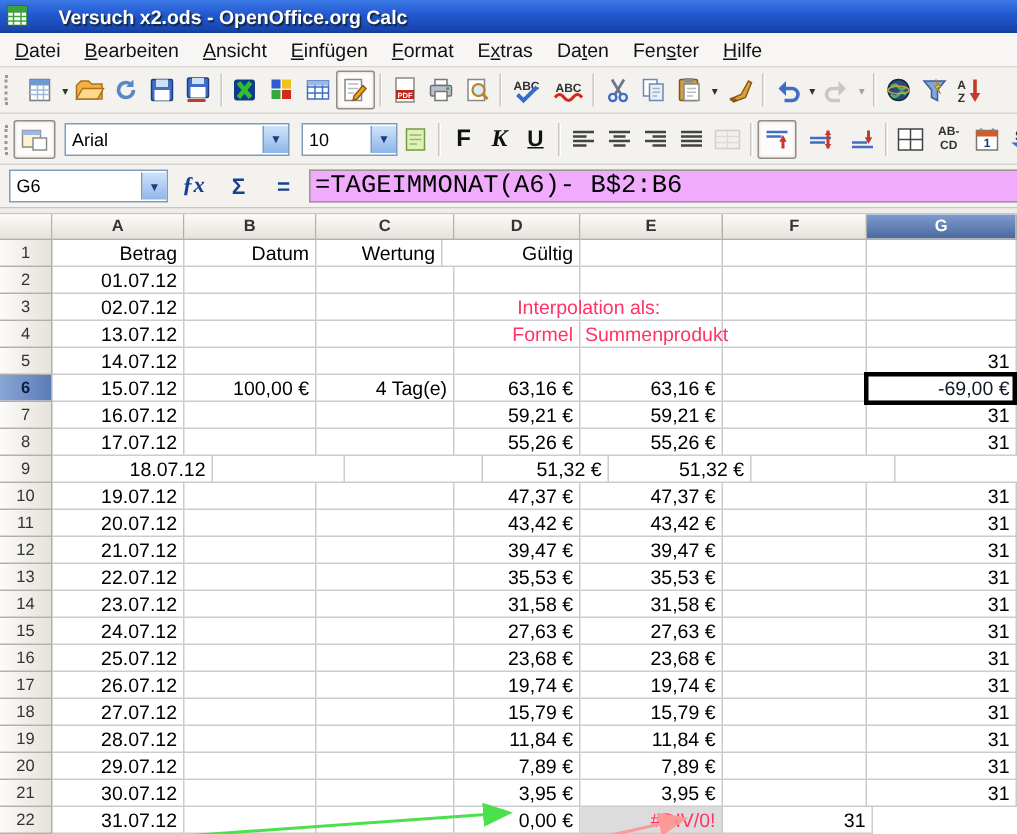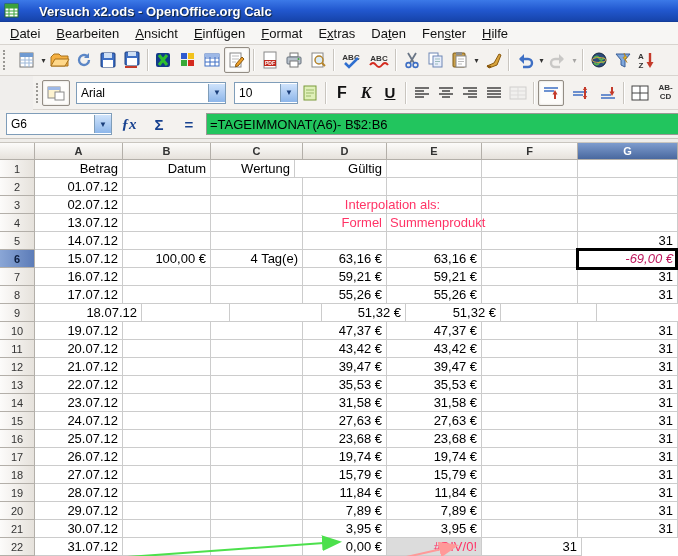--- a/index.html
+++ b/index.html
@@ -11,21 +11,21 @@
   .titlebar .ttxt{color:#fff;font-weight:bold;font-size:13px;text-shadow:1px 1px 1px #123;}
   .appicon{width:16px;height:16px;display:inline-block;}
   
   .menubar{height:22px;background:#f7f6f4;border-bottom:1px solid #d8d4cf;
     display:flex;align-items:center;font-size:13px;color:#111;padding-left:2px;}
   .menuitem{padding:2px 8px;cursor:default;}
   .menuitem u{text-decoration:underline;}
   
   .tbar{background:#f4f2ef;border-bottom:1px solid #d8d4cf;display:flex;align-items:center;overflow:hidden;white-space:nowrap;}
   .tb1{height:30px;}
-  .tb2{height:33px;margin-left:33px;}
+  .tb2{height:33px;}
   .handle{width:6px;height:20px;border-left:2px dotted #9a9894;margin:0 4px 0 3px;}
   .tbi{width:24px;height:24px;display:inline-flex;align-items:center;justify-content:center;
        border-radius:2px;position:relative;flex:0 0 auto;}
   .tbi svg{display:block;}
   .caret{width:9px;height:24px;display:inline-flex;align-items:center;justify-content:center;
          font-size:8px;color:#333;flex:0 0 auto;}
   .sep{width:1px;height:22px;background:#c9c5bf;border-right:1px solid #fff;margin:0 3px;flex:0 0 auto;}
   .pressed{border:1px solid #938d85;background:#fdfcfa;box-shadow:inset 0 0 2px #cfc9c2;}
   .disabled{opacity:.4;filter:grayscale(1);}
   .txticon{font-weight:bold;line-height:1;}
@@ -33,39 +33,39 @@
   .combo{display:inline-flex;align-items:center;background:#fff;border:1px solid #7f9db9;
          height:20px;font-size:12px;flex:0 0 auto;}
   .combo .cval{padding:0 4px;flex:1;text-align:left;}
   .dropbtn{width:16px;height:18px;margin:0;display:inline-flex;align-items:center;justify-content:center;
     background:linear-gradient(180deg,#cfe3fb,#8db6ea);border-left:1px solid #7f9db9;color:#1a3e7a;font-size:8px;}
   
   .fbar{height:28px;background:#f4f2ef;border-bottom:1px solid #c9c5bf;display:flex;align-items:center;gap:4px;padding-left:6px;}
   .namebox{width:104px;}
   .fico{width:26px;height:22px;display:inline-flex;align-items:center;justify-content:center;
         font-size:15px;color:#17418f;font-weight:bold;}
-  .finput{flex:1;height:20px;background:#22c55e;border:1px solid #9a9894;border-right:none;
-          font-size:13px;padding:0 3px;display:flex;align-items:center;color:#000;}
+  .finput{flex:1;height:20px;background:#f0abfc;border:1px solid #9a9894;border-right:none;
+          font-size:17px;padding:0 3px;display:flex;align-items:center;color:#000;font-family:Liberation Mono, monospace;}
   .gapstrip{height:3px;background:#efedea;border-bottom:1px solid #c9c5bf;}
   
   .grid{position:relative;width:678px;height:417px;background:#fff;}
   .grow{display:flex;}
   .ch,.rh{box-sizing:border-box;background:linear-gradient(180deg,#fcfbfa,#e6e2dc);
      border-right:1px solid #b3afa9;border-bottom:1px solid #b3afa9;
      font-size:11px;font-weight:bold;color:#333;display:flex;align-items:center;justify-content:center;}
   .ch{height:17px;}
   .rh{height:18px;width:35px;flex:0 0 auto;background:linear-gradient(90deg,#fcfbfa,#e6e2dc);font-weight:normal;}
   .ch.sel{background:linear-gradient(180deg,#7e9cce,#49689f);color:#fff;}
   .rh.sel{background:linear-gradient(90deg,#8aa6d6,#5c7cb8);color:#0c1c3c;font-weight:bold;}
   .cell{box-sizing:border-box;height:18px;border-right:1px solid #cccccc;border-bottom:1px solid #cccccc;
         font-size:13px;line-height:17px;padding:0 4px 0 3px;text-align:right;white-space:nowrap;
         overflow:visible;position:relative;background:transparent;}
   .cell.l{text-align:left;}
   .pink{color:#ff3366;}
-  .red{color:#be185d;font-style:italic;}
+  .red{color:#0f172a;}
   .errcell{background:#dcdcdc;color:#ff3366;}
   .errcode{font-family:"Liberation Serif",serif;font-size:13px;}
   .spanDE{position:absolute;left:0;top:0;width:179px;text-align:center;color:#ff3366;z-index:2;}
   .selbox{position:absolute;border:3px solid #000;box-sizing:border-box;pointer-events:none;z-index:4;}
   .arrows{position:absolute;left:0;top:0;pointer-events:none;z-index:5;}
 </style>
 </head>
 <body>
 
 <div class="titlebar">

